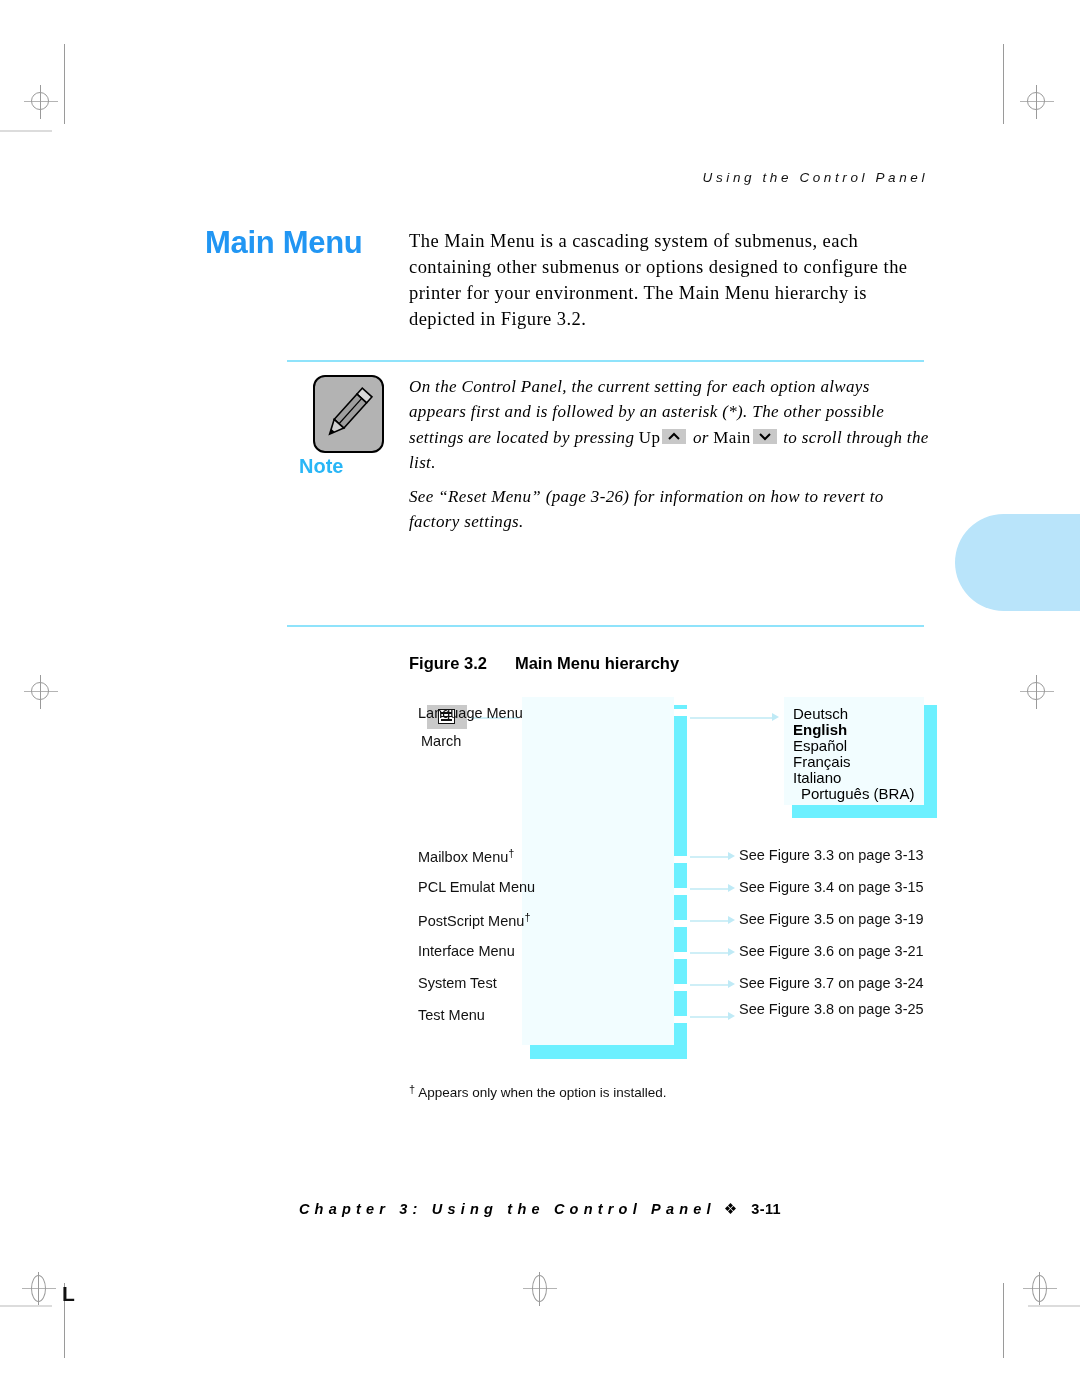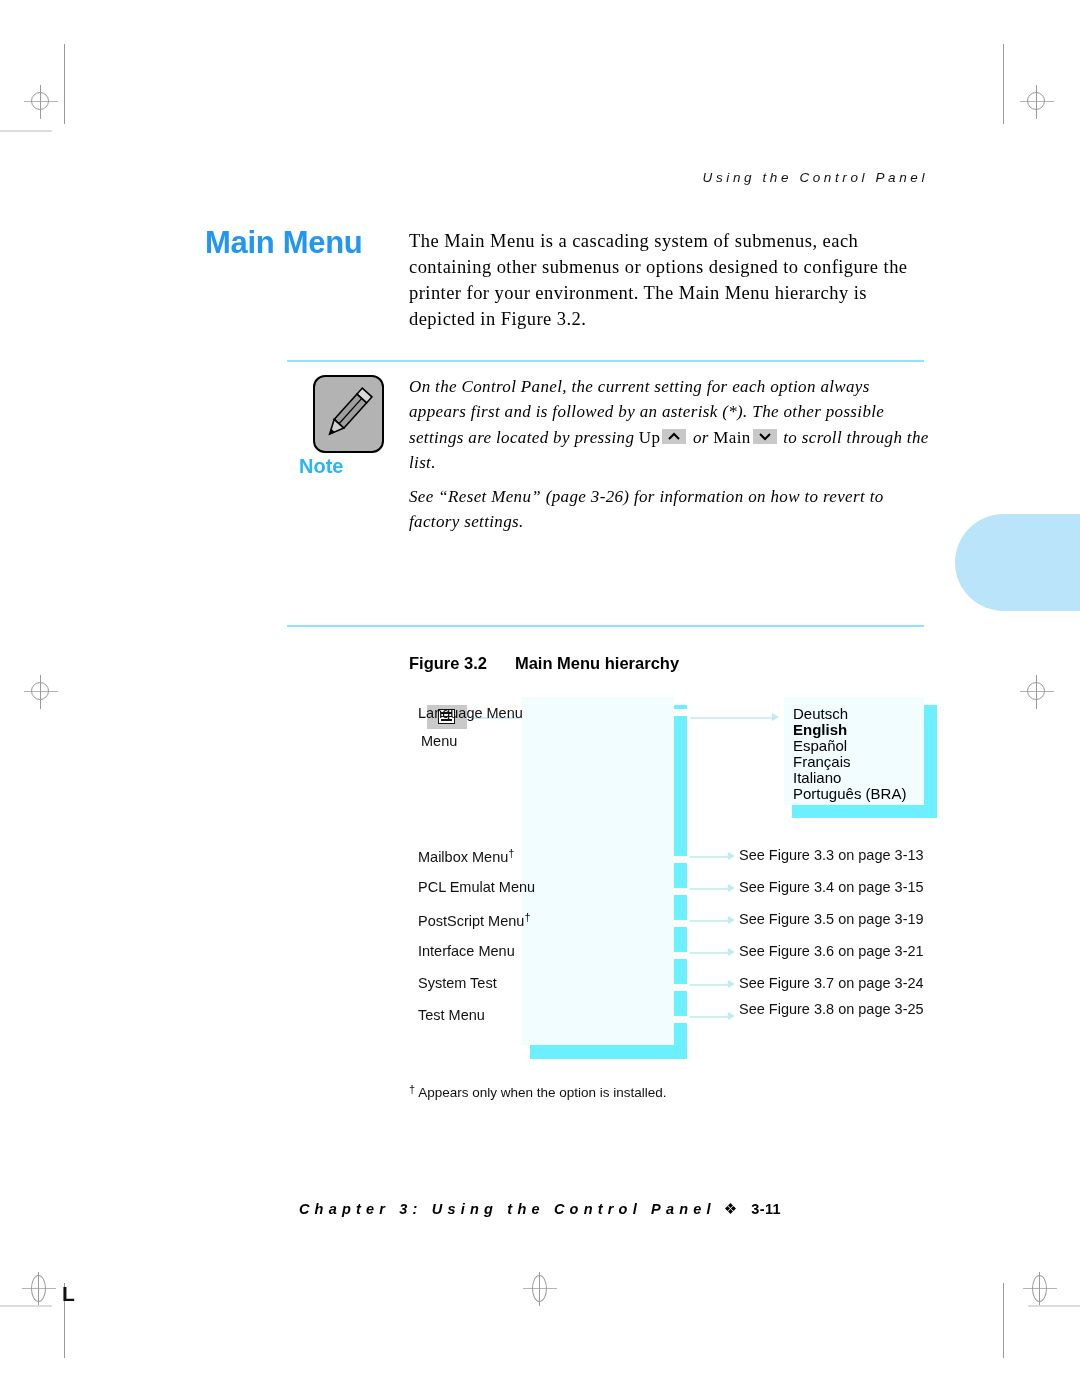--- a/index.html
+++ b/index.html
@@ -464,21 +464,21 @@
 
   <div class="diagram">
 
     <div class="menu-btn">
       <div class="glyph">
           <i></i>
           <i></i>
           <i></i>
         </div>
     </div>
-    <div class="menu-btn-label">Menu</div>
+    <div class="menu-btn-label">March</div>
 
     <div class="conn" style="left:62px; top:20px; width:48px;"></div>
 
     <div class="panel-l1-shadow-r"></div>
     <div class="panel-l1-shadow-b"></div>
     <div class="panel-l1"></div>
     <div id="l1-notches">
         <div class="notch" style="top: 12px;"></div>
         <div class="notch" style="top: 159px;"></div>
         <div class="notch" style="top: 191px;"></div>
@@ -502,21 +502,21 @@
 
     <div class="panel-l2-shadow-r"></div>
     <div class="panel-l2-shadow-b"></div>
     <div class="panel-l2"></div>
     <div id="lang-items">
         <div class="lang-item" style="top: 8px; left: 384px;">Deutsch</div>
         <div class="lang-item bold" style="top: 24px; left: 384px;">English</div>
         <div class="lang-item" style="top: 40px; left: 384px;">Español</div>
         <div class="lang-item" style="top: 56px; left: 384px;">Français</div>
         <div class="lang-item" style="top: 72px; left: 384px;">Italiano</div>
-        <div class="lang-item" style="top: 88px; left: 384px;">Português (BRA)</div>
+        <div class="lang-item" style="top: 88px; left: 392px;">Português (BRA)</div>
       </div>
 
     <div id="ref-conns">
         <div class="conn" style="left: 281px; top: 159px; width: 38px;"></div>
         <div class="conn-arrow" style="left: 319px; top: 155px;"></div>
         <div class="conn" style="left: 281px; top: 191px; width: 38px;"></div>
         <div class="conn-arrow" style="left: 319px; top: 187px;"></div>
         <div class="conn" style="left: 281px; top: 223px; width: 38px;"></div>
         <div class="conn-arrow" style="left: 319px; top: 219px;"></div>
         <div class="conn" style="left: 281px; top: 255px; width: 38px;"></div>

